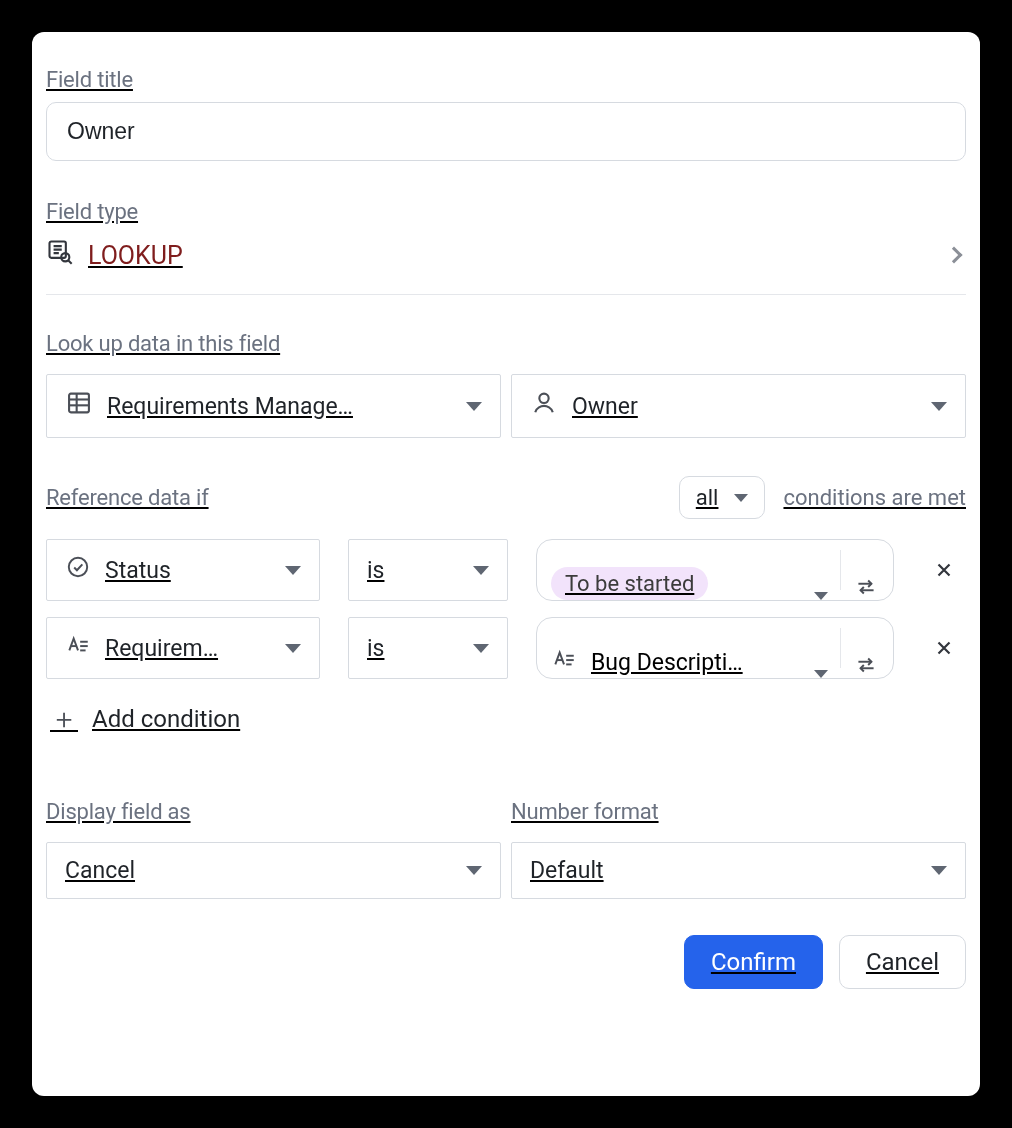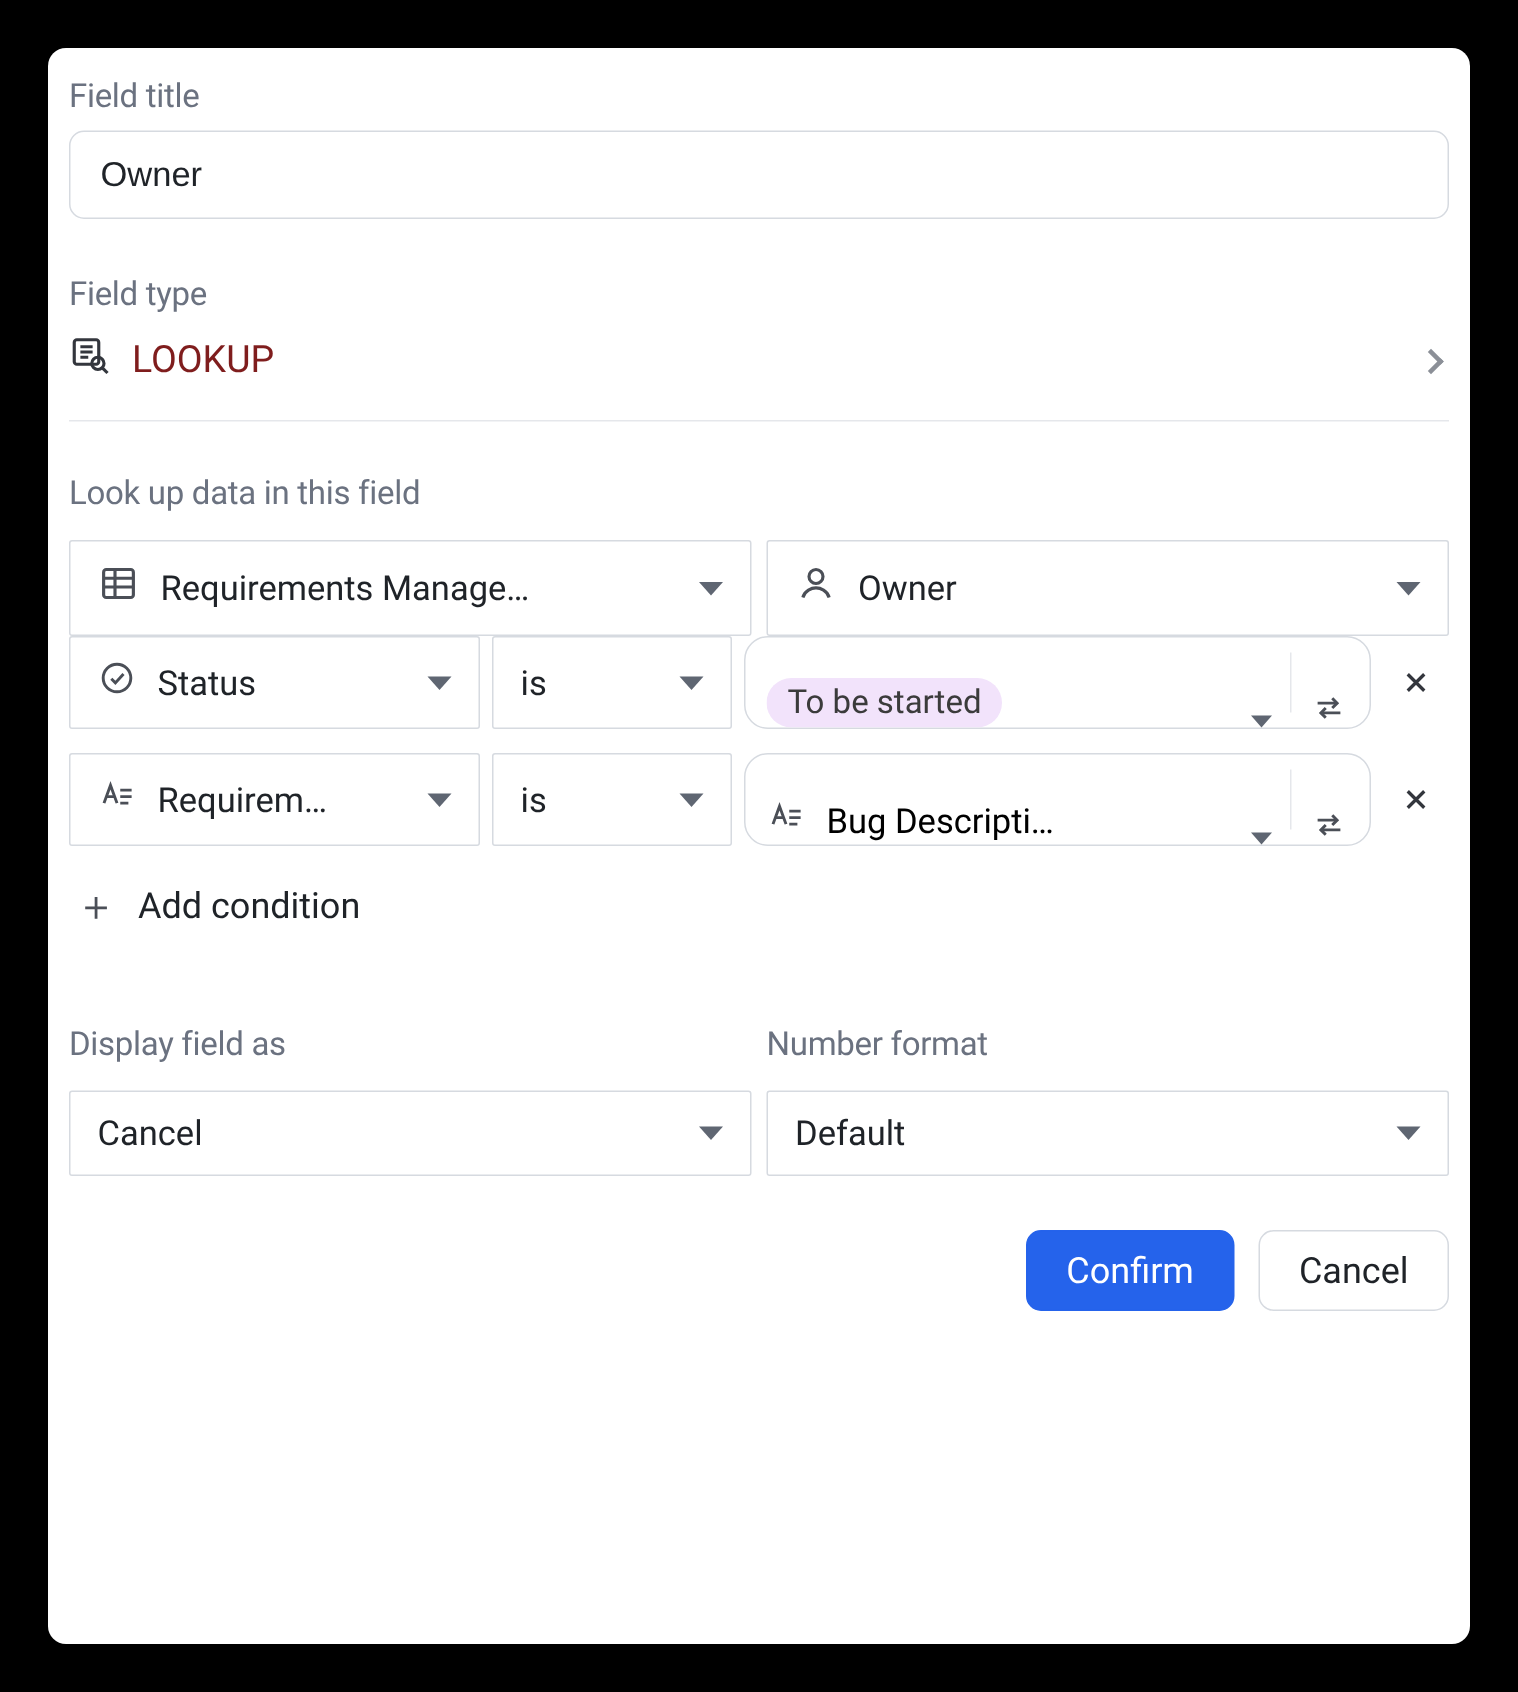--- a/index.html
+++ b/index.html
@@ -8,22 +8,23 @@
     width: 1012px; height: 1128px;
     background: #000;
     font-family: -apple-system, BlinkMacSystemFont, "Segoe UI", Roboto, Helvetica, Arial, sans-serif;
   }
   .panel {
     position: absolute;
     left: 32px; top: 32px;
     width: 948px; height: 1064px;
     background: #fff;
     border-radius: 12px;
-    padding: 20px 14px 14px 14px;
+    padding: 35px 14px 14px 14px;
     overflow: hidden;
+    text-decoration: underline;
   }
   .label {
     font-size: 22px;
     color: #6b7280;
     margin-bottom: 10px;
     letter-spacing: -0.2px;
   }
   .text-input {
     width: 100%;
     font-size: 23px;
@@ -99,21 +100,21 @@
     display: flex; align-items: center; gap: 16px;
     border: 1px solid #d6dae0;
     border-radius: 10px;
     padding: 8px 16px;
     font-size: 22px;
     color: #1f2328;
     cursor: pointer;
   }
   .cond-row {
     display: flex;
-    gap: 8px;
+    gap: 28px;
     margin-bottom: 16px;
     align-items: stretch;
   }
   .cond-field { width: 274px; }
   .cond-op { width: 160px; justify-content: flex-end; }
   .cond-value {
     flex: 1;
     display: flex;
     align-items: flex-end;
     border: 1px solid #d6dae0;
@@ -248,20 +249,29 @@
           <circle cx="12" cy="8" r="4"></circle>
           <path d="M4.5 20c1-4 5-5.5 7.5-5.5s6.5 1.5 7.5 5.5"></path>
         </svg>
       </span>
       <span class="txt">Owner</span>
       <span class="caret"></span>
     </div>
   </div>
 
   
+  <div class="ref-header mt-medium">
+    <span class="label">Reference data if</span>
+    <span class="spacer"></span>
+    <div class="mini-select">
+      <span>all</span>
+      <span class="small-caret"></span>
+    </div>
+    <span class="tail-text">conditions are met</span>
+  </div>
 
   
   <div class="cond-row">
     <div class="select cond-field">
       <span class="svg-icon">
         <svg width="26" height="26" viewBox="0 0 24 24" class="icon-stroke">
           <circle cx="12" cy="12" r="8.5"></circle>
           <polyline points="8.5 12.5 11 15 16 9.5"></polyline>
         </svg>
       </span>

